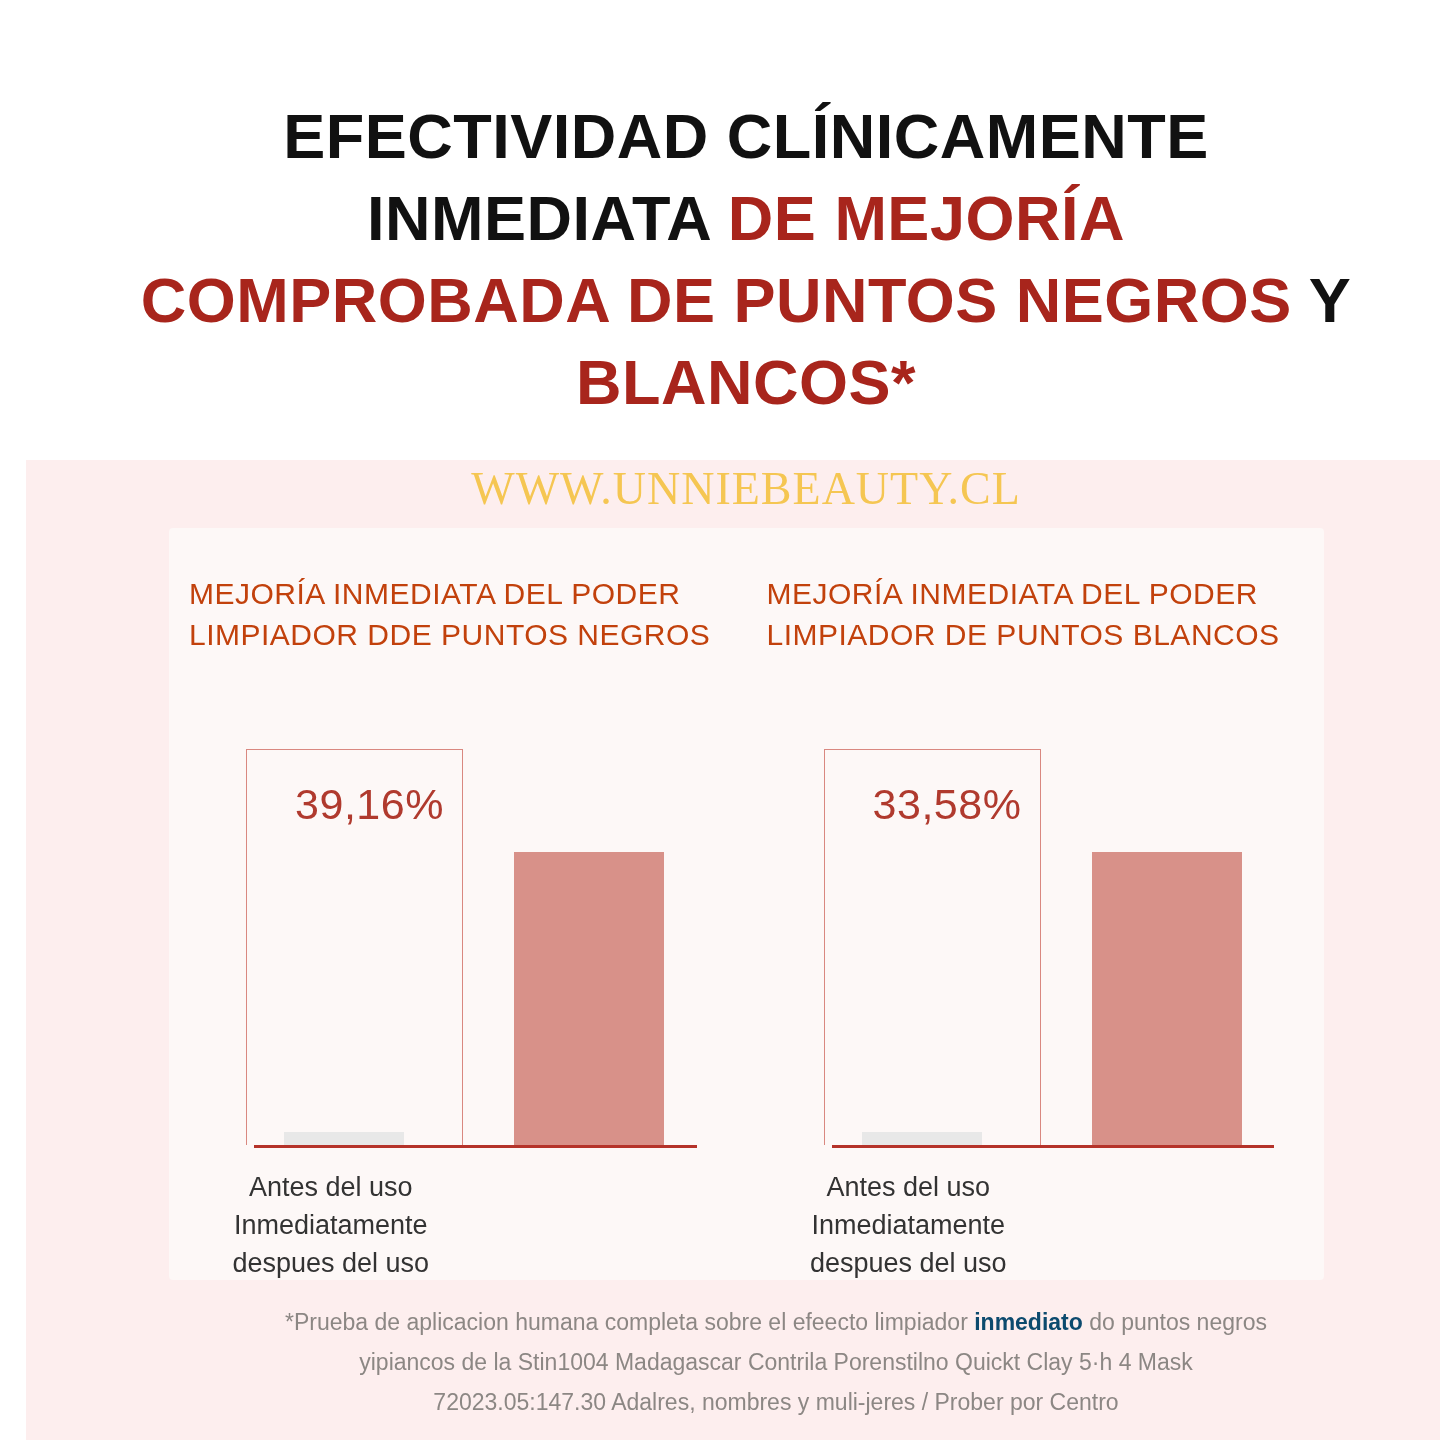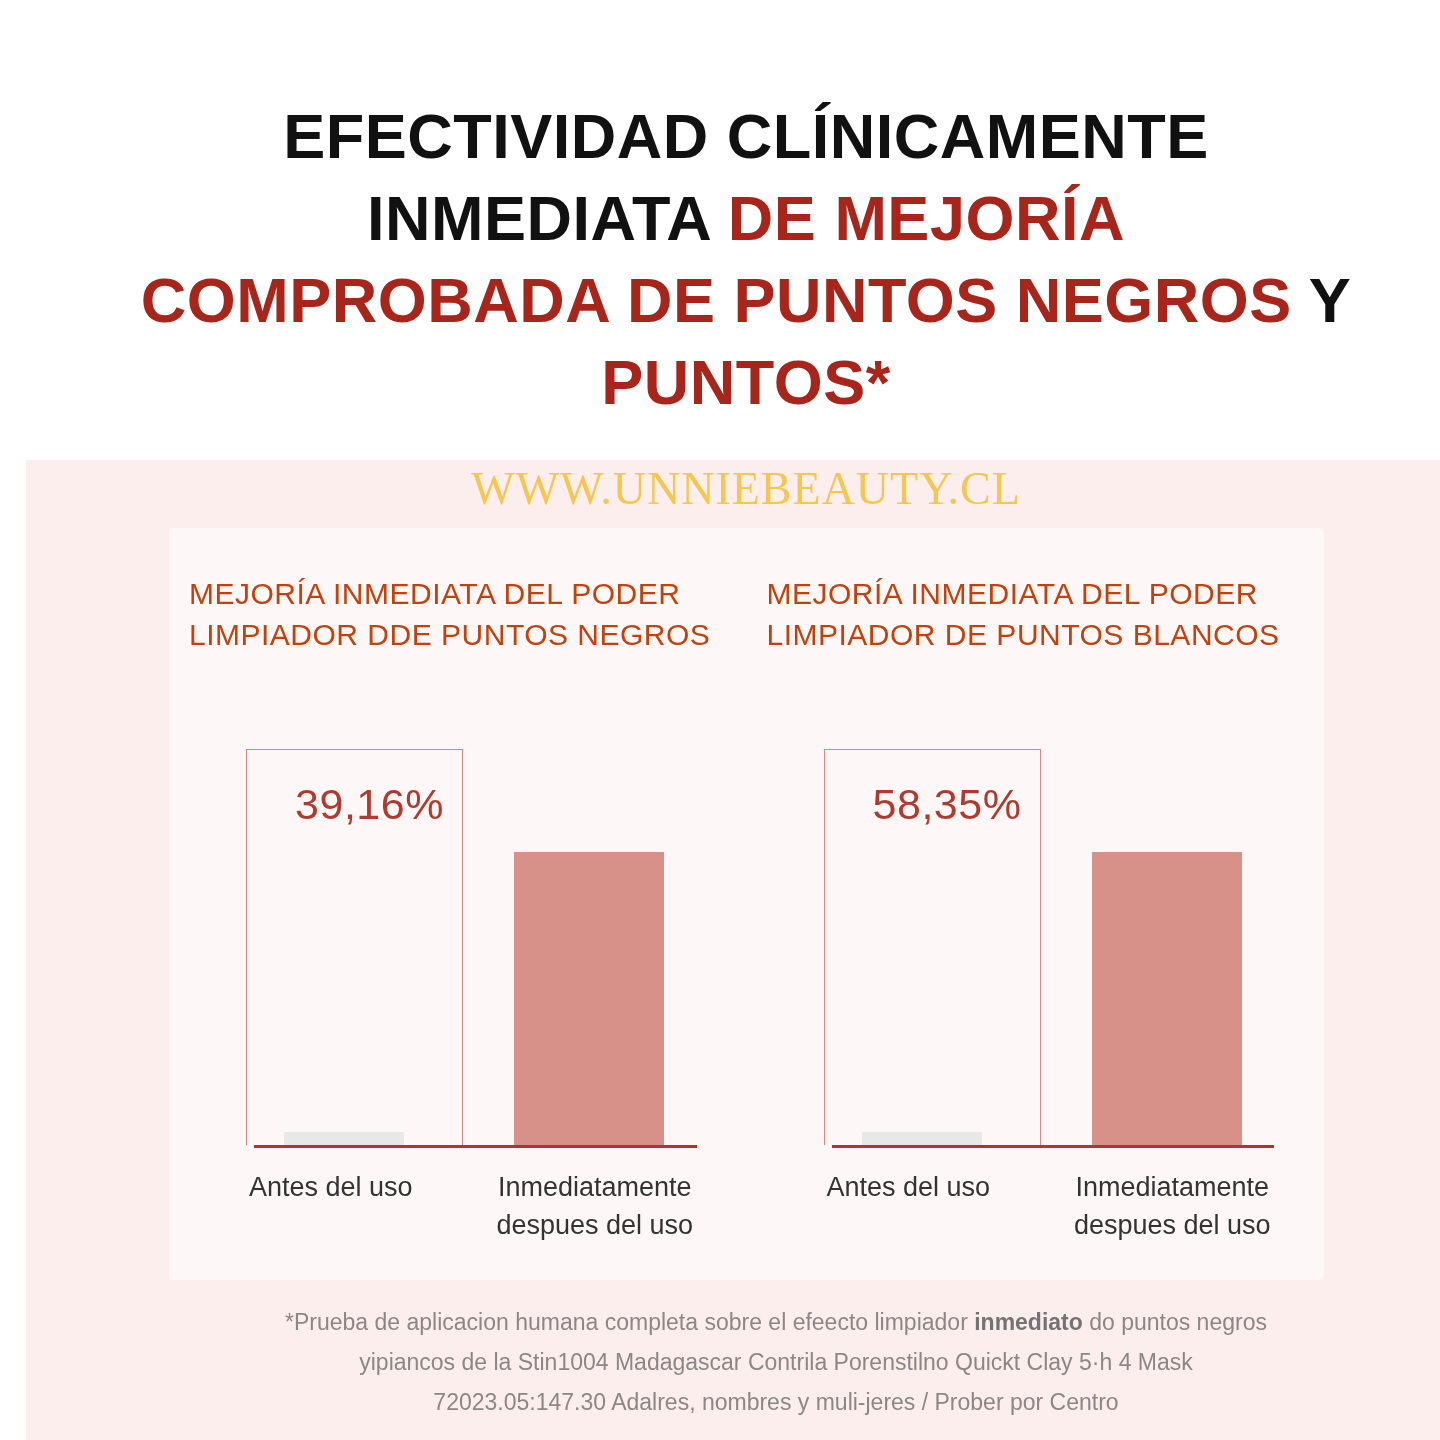--- a/index.html
+++ b/index.html
@@ -134,57 +134,58 @@
     font-size: 43px;
     color: #b03a2e;
     letter-spacing: 0.5px;
   }
   .xlabels {
     position: absolute;
     left: 40px;
     right: 30px;
     top: 640px;
     display: flex;
-    justify-content: space-between;
+    justify-content: flex-end;
     font-size: 27px;
     line-height: 38px;
     color: #333333;
+    flex-direction: column;
   }
   .xlabel {
     width: 48%;
     text-align: center;
   }
 
   .footnote {
     position: absolute;
     left: 250px;
     top: 1302px;
     width: 1000px;
     text-align: center;
     font-size: 23px;
     line-height: 40px;
     color: #8c8784;
   }
   .footnote b {
-    color: #737373;
+    color: #0c4a6e;
     font-weight: bold;
   }
 </style>
 </head>
 <body>
 
 <div class="page">
 
   <div class="pink-bg"></div>
 
   <div class="headline">
     <span>EFECTIVIDAD CLÍNICAMENTE</span><br>
     <span>INMEDIATA </span><span class="red">DE MEJORÍA</span><br>
     <span class="red">COMPROBADA DE PUNTOS NEGROS</span><span> Y</span><br>
-    <span class="red">PUNTOS*</span>
+    <span class="red">BLANCOS*</span>
   </div>
 
   <div class="watermark">WWW.UNNIEBEAUTY.CL</div>
 
   <div class="card">
 
     <div class="panel left">
       <div class="panel-title">MEJORÍA INMEDIATA DEL PODER LIMPIADOR DDE PUNTOS NEGROS</div>
       <div class="plot">
         <div class="outline-box" style="height:395px;"></div>
@@ -196,21 +197,21 @@
       <div class="xlabels">
         <div class="xlabel">Antes del uso</div>
         <div class="xlabel">Inmediatamente despues del uso</div>
       </div>
     </div>
 
     <div class="panel right">
       <div class="panel-title">MEJORÍA INMEDIATA DEL PODER LIMPIADOR DE PUNTOS BLANCOS</div>
       <div class="plot">
         <div class="outline-box" style="height:395px;"></div>
-        <div class="value-label" style="top:52px;">58,35%</div>
+        <div class="value-label" style="top:52px;">33,58%</div>
         <div class="bar bar-before"></div>
         <div class="bar bar-after" style="height:293px;"></div>
         <div class="axis"></div>
       </div>
       <div class="xlabels">
         <div class="xlabel">Antes del uso</div>
         <div class="xlabel">Inmediatamente despues del uso</div>
       </div>
     </div>
 

